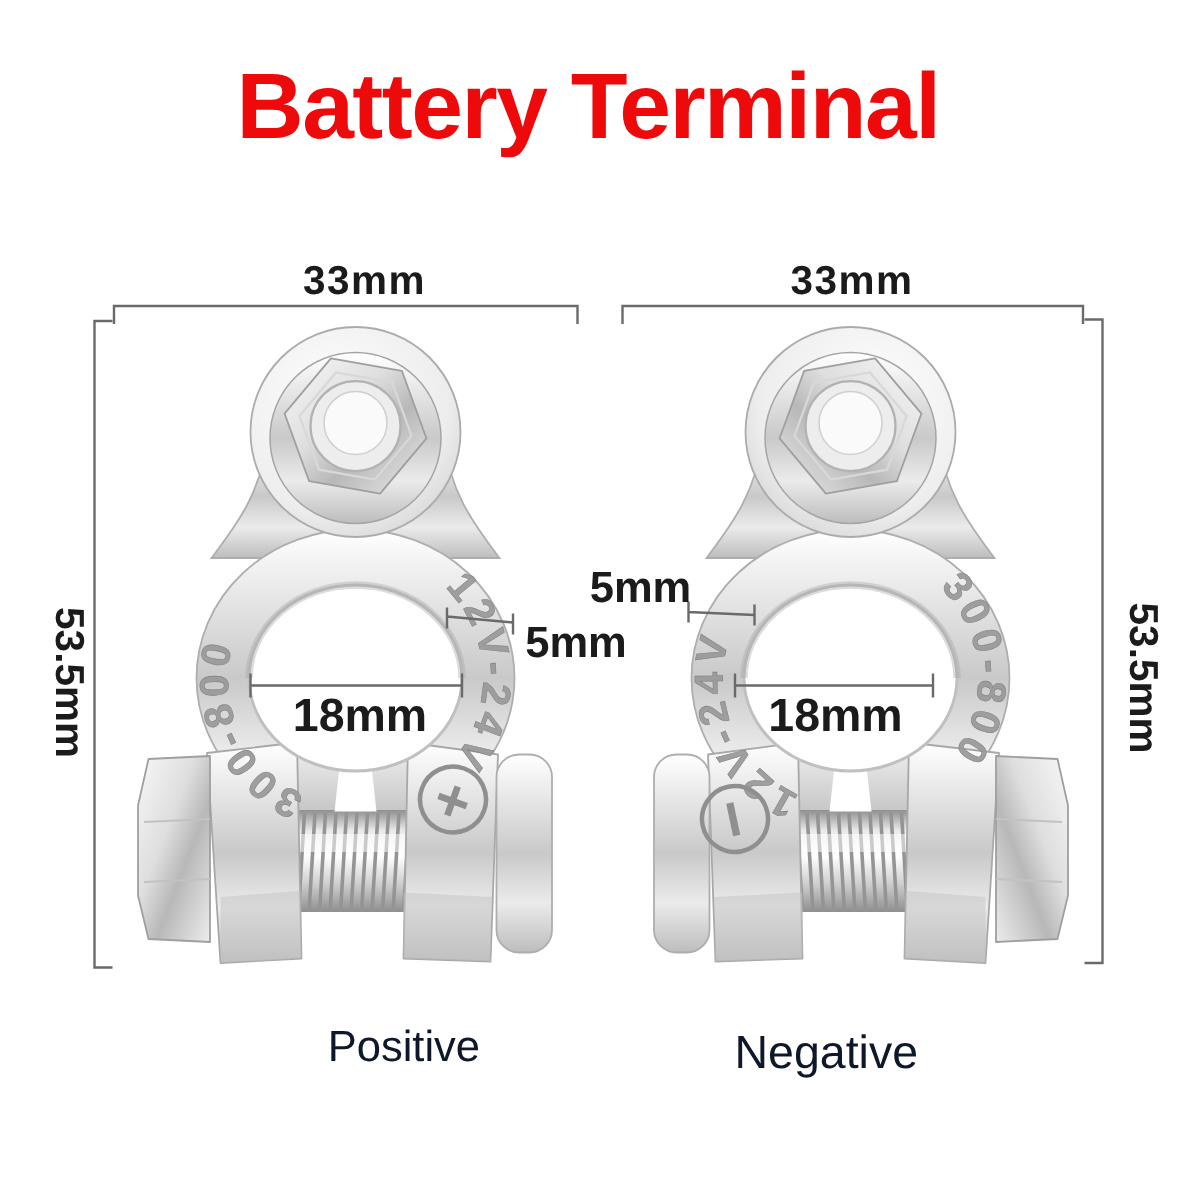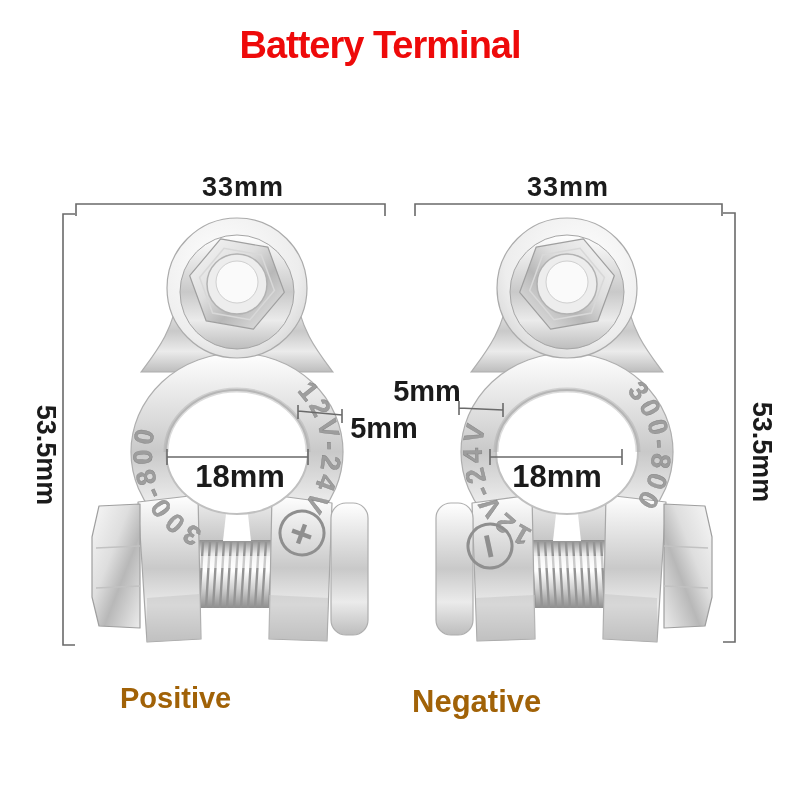--- a/index.html
+++ b/index.html
@@ -1,27 +1,27 @@
 <!DOCTYPE html>
 <html><head>
 <meta charset="utf-8">
 <style>
   html,body{margin:0;padding:0;background:#ffffff;}
   .canvas{
     position:relative;width:800px;height:800px;background:#ffffff;overflow:hidden;
     font-family:"Liberation Sans", sans-serif;
   }
   .main-title{
-    position:absolute;top:24px;left:0;width:760px;margin:0;
-    text-align:center;font-size:38px;font-weight:bold;letter-spacing:-1px;
+    position:absolute;top:24px;left:0;width:760px;margin:12px;
+    text-align:center;font-size:62px;font-weight:bold;letter-spacing:-1px;
     color:#ee0a0a;
   }
   .plabel{
-    position:absolute;width:200px;text-align:left;
-    color:#a16207;font-weight:bold;
+    position:absolute;width:200px;text-align:right;
+    color:#0f172a;font-weight:normal;
   }
   .plabel.positive{left:120px;top:682px;font-size:29px;}
   .plabel.negative{left:412px;top:684px;font-size:31px;}
   svg{position:absolute;left:0;top:0;}
   .dim-label{fill:#1b1b1b;font-weight:bold;}
   .dim-line{stroke:#6a6a6a;stroke-width:1.6;fill:none;}
   .engrave{fill:#9b9b9b;stroke:#7d7d7d;stroke-width:0.4;font-weight:bold;letter-spacing:3.5px;opacity:.95;}
   .polarity-circle{fill:none;stroke:#8f8f8f;stroke-width:3;}
   .polarity-text{fill:#8f8f8f;font-weight:bold;}
 </style>

